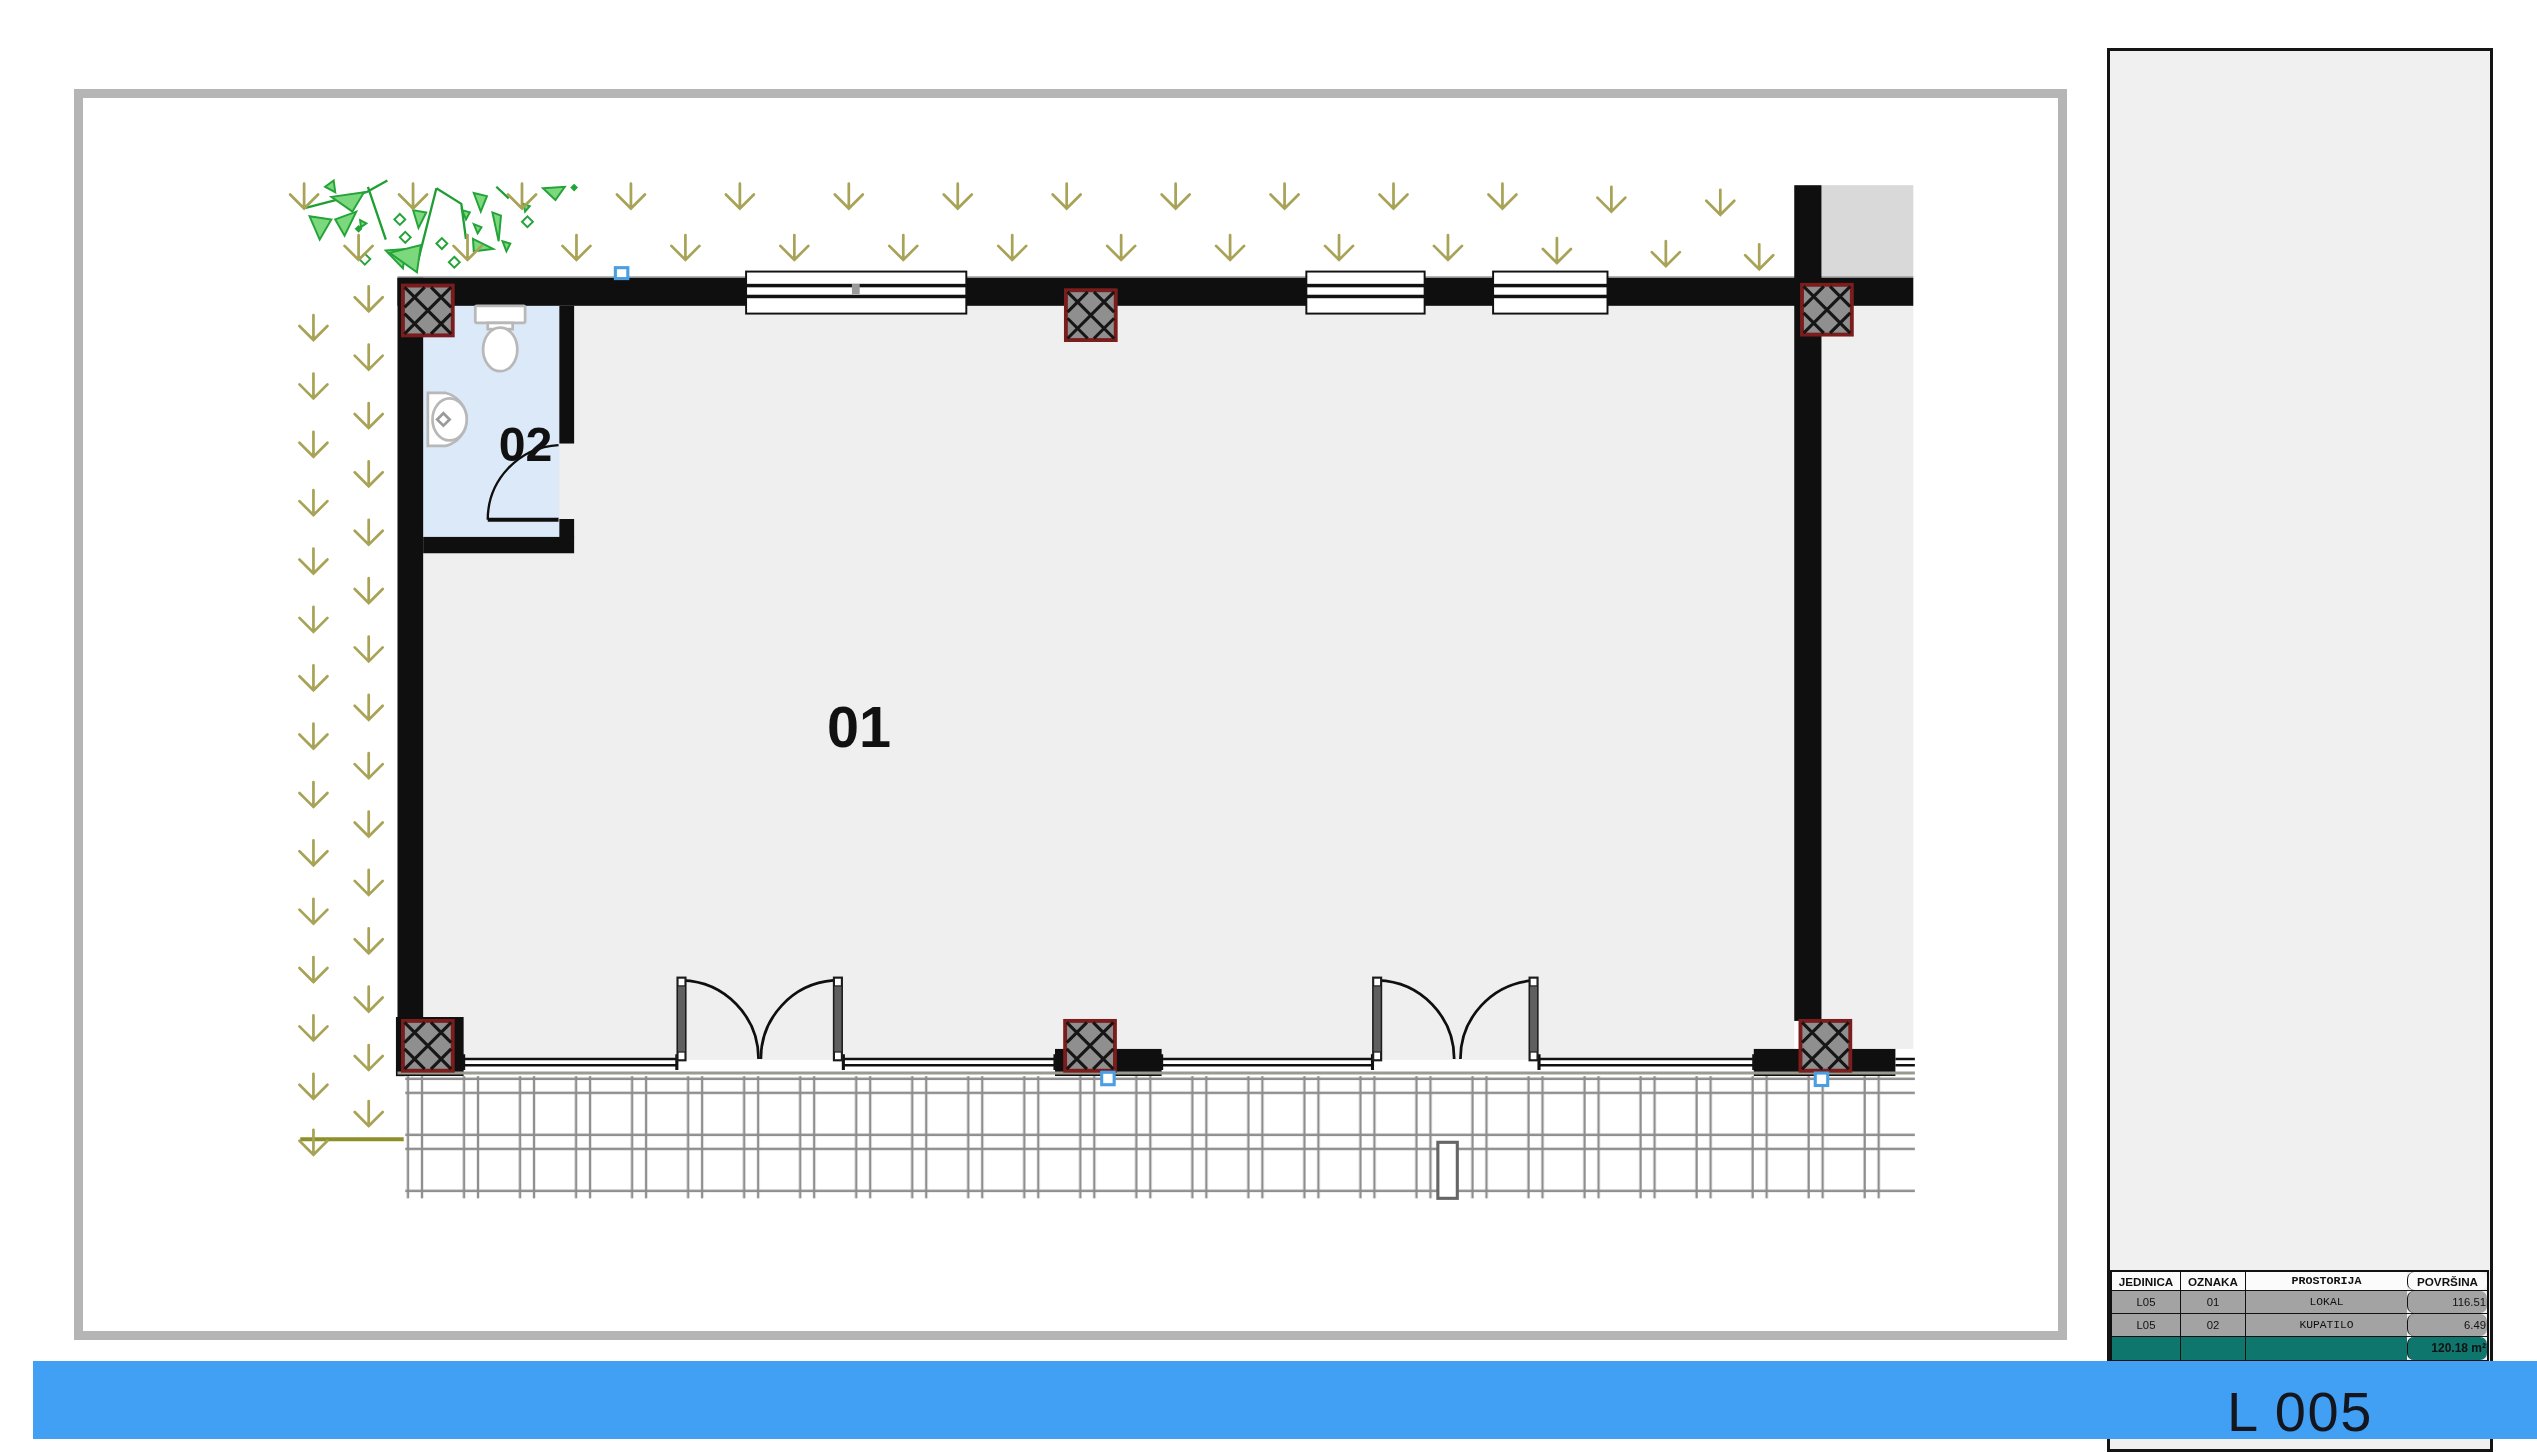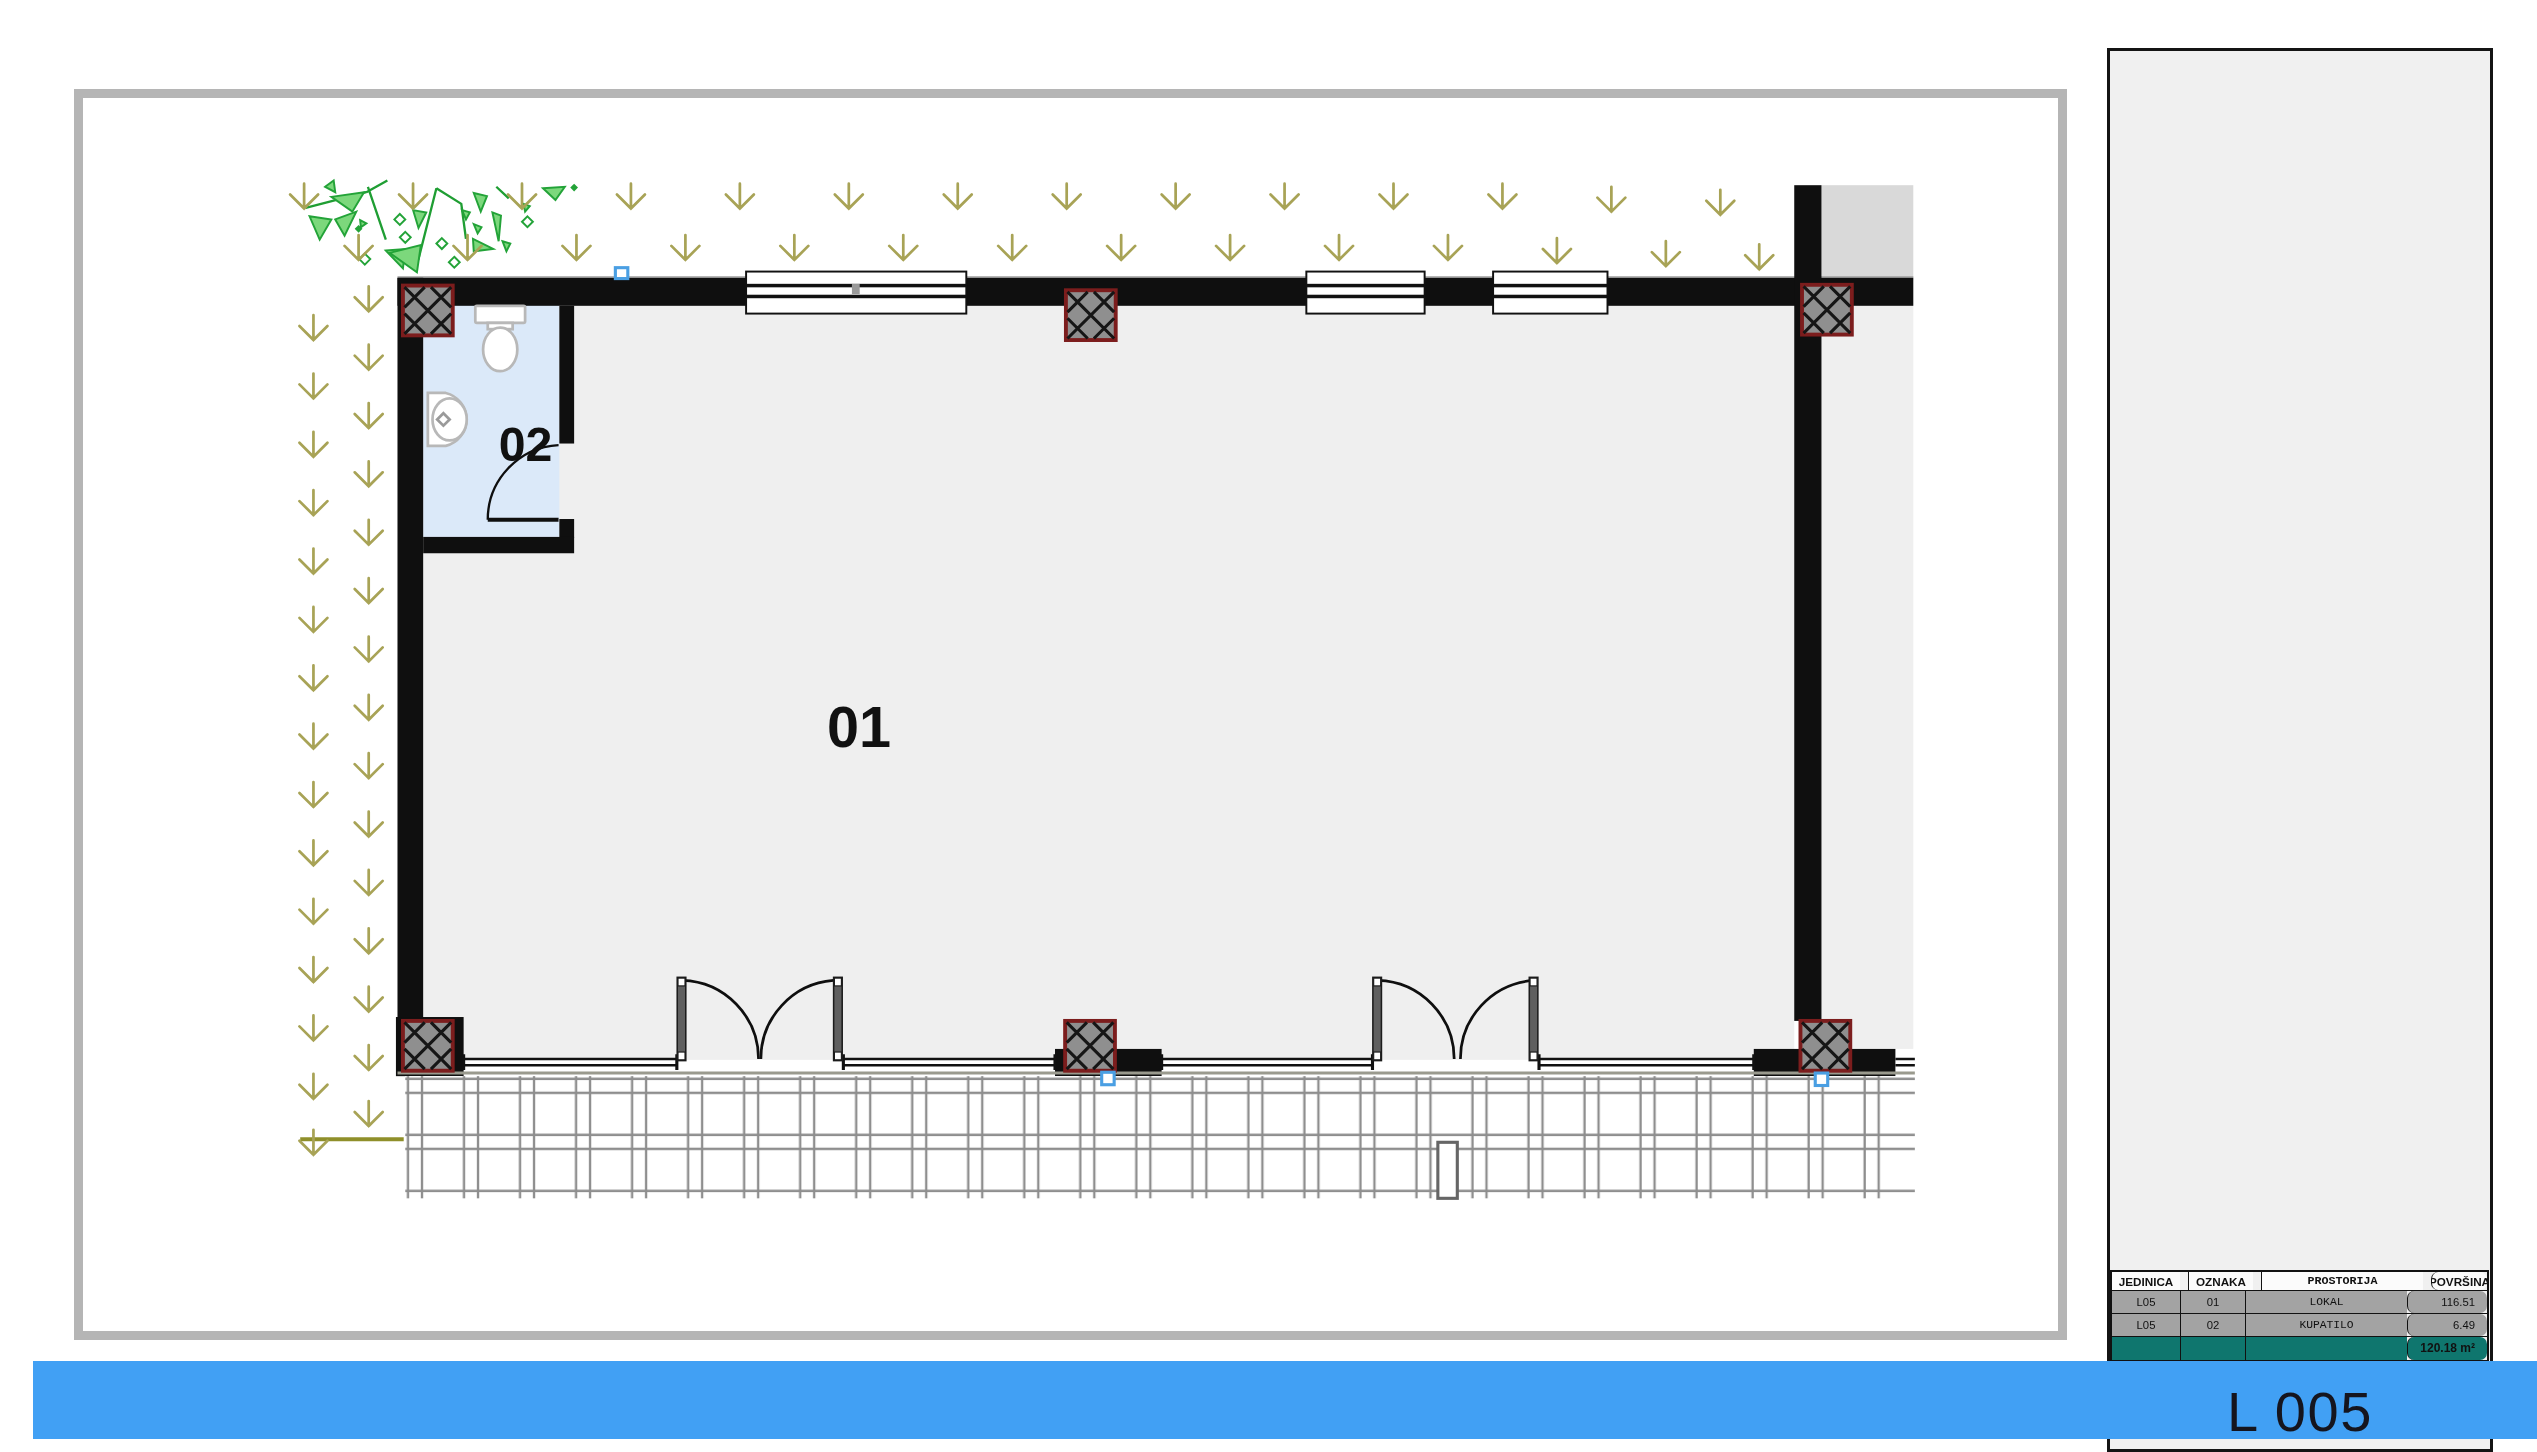--- a/index.html
+++ b/index.html
@@ -9,29 +9,29 @@
   .frame{position:absolute;left:74px;top:89px;width:1993px;height:1251px;
          box-sizing:border-box;border:9.3px solid #b5b5b5;background:#ffffff;z-index:1;}
   .plan-svg{position:absolute;left:0;top:0;width:2538px;height:1452px;z-index:2;}
   
   .sidebar{position:absolute;left:2107px;top:48px;width:386px;height:1404px;
            box-sizing:border-box;border:3.1px solid #141414;background:#f0f0f0;z-index:3;}
   
   .atable{position:absolute;left:2110px;top:1270px;width:379px;box-sizing:border-box;
           border:2.3px solid #111;background:#f0f0f0;z-index:5;color:#111;}
   .arow{display:flex;border-top:1.6px solid #111;}
-  .arow:first-child{border-top:none;gap:8px;}
+  .arow:first-child{border-top:none;}
   .acell{box-sizing:border-box;border-left:1.6px solid #111;display:flex;align-items:center;
          justify-content:center;overflow:hidden;white-space:nowrap;}
   .acell:first-child{border-left:none;}
   .c1{width:68px;} .c2{width:65px;} .c3{width:162px;font-family:Liberation Mono, monospace;} .c4{flex:1;border-radius:7px;}
   .ahead{height:18px;font-size:11.7px;font-weight:bold;background:#fbfbfb;}
   .adata{height:22px;font-size:11.3px;background:#a3a3a3;}
   .atotal{height:22.6px;font-size:12px;background:#0f766e;}
-  .num{justify-content:flex-end;padding-right:12px;}
+  .num{justify-content:flex-end;padding-right:1px;}
   .bold{font-weight:bold;}
   
   .bluebar{position:absolute;left:33px;top:1361px;width:2504px;height:78px;z-index:6;}
   .unitlabel{position:absolute;left:2107px;top:1379px;width:386px;text-align:center;
              z-index:7;font-size:56px;font-weight:500;letter-spacing:1.6px;color:#15151e;}
 </style>
 </head>
 <body>
 
 <div class="page">

